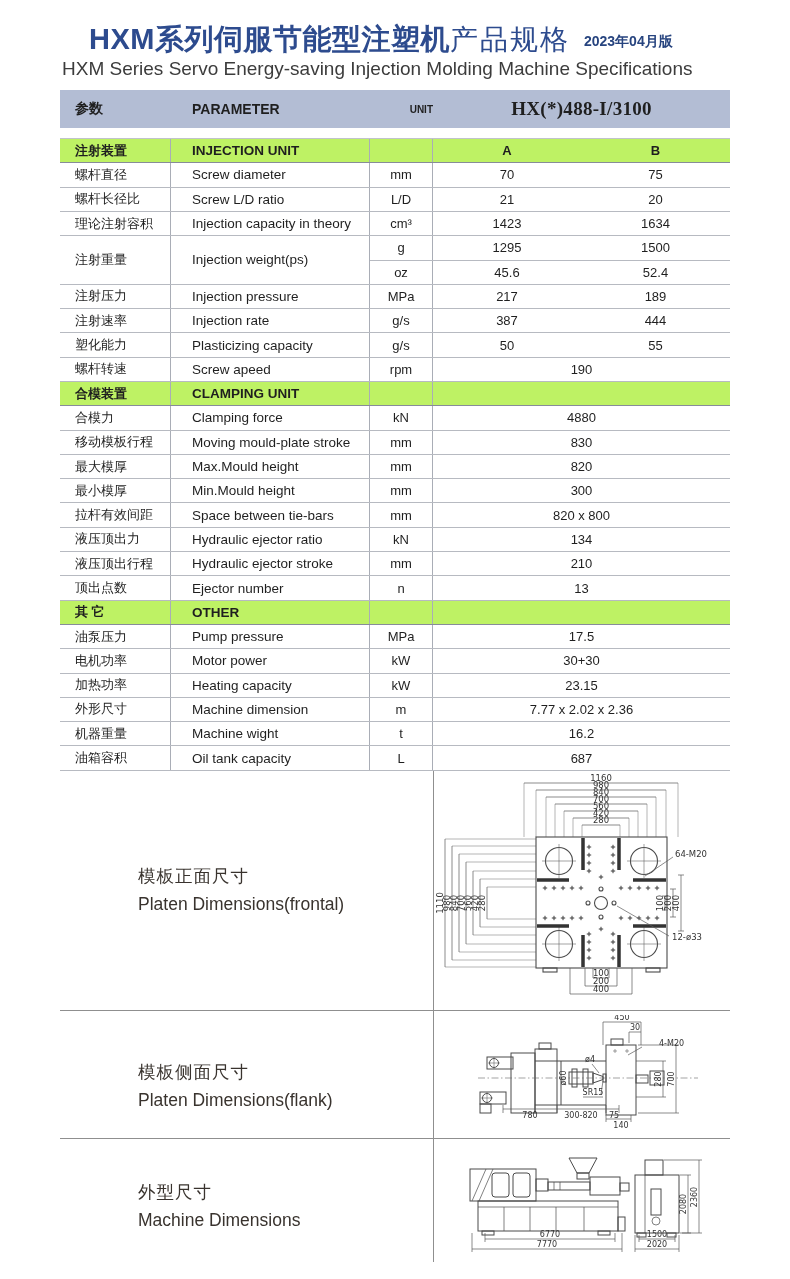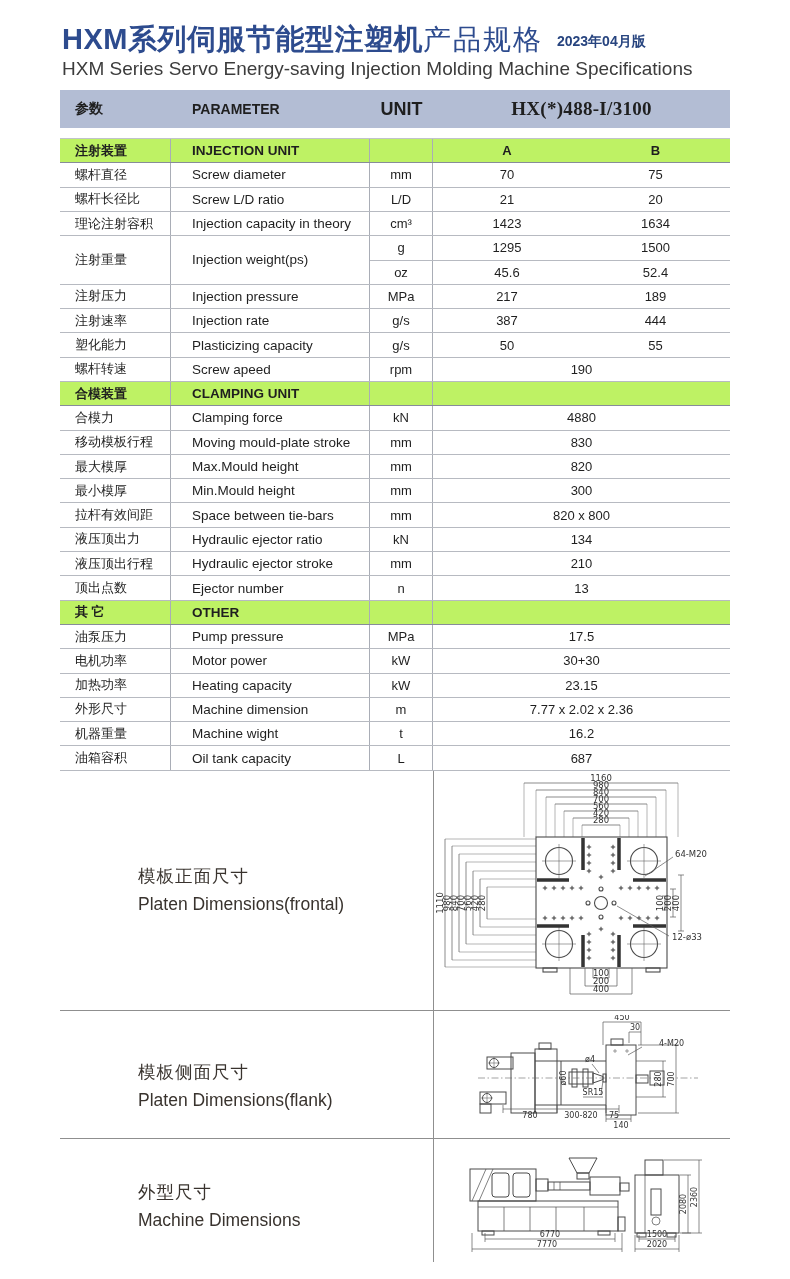--- a/index.html
+++ b/index.html
@@ -3,30 +3,30 @@
 <meta charset="utf-8">
 <style>
   * { box-sizing: border-box; margin: 0; padding: 0; }
   html,body { background:#fff; }
   .page {
     position: relative; width: 790px; height: 1279px; background: #ffffff;
     font-family: "Liberation Sans", "DejaVu Sans", sans-serif; color:#1f1f1f; overflow:hidden;
   }
   
   .titleblock { position:absolute; left:62px; top:20px; white-space:nowrap; }
-  .t-bold  { font-size:29px; font-weight:700; color:#2d4b8e; letter-spacing:0.5px; }
+  .t-bold  { font-size:29px; font-weight:700; color:#2d4b8e; letter-spacing:0.5px;margin-left:27px; }
   .t-light { font-size:28px; font-weight:400; color:#2d4b8e; letter-spacing:2px;font-family:Liberation Mono, monospace; }
   .t-edition { font-size:14px; font-weight:700; color:#27447f; margin-left:14px; position:relative; bottom:3px; }
   .subtitle { position:absolute; left:62px; top:58px; font-size:19px; color:#3c3c3c; }
   
   .sheet { position:absolute; left:60px; top:90px; width:670px; }
   .hband { height:38px; background:#b3bdd4; display:flex; align-items:center; font-weight:700; }
   .h1 { width:111px; padding-left:15px; font-size:14px; }
   .h2 { width:199px; padding-left:21px; font-size:14px; }
-  .h3 { width:63px;  text-align:center; font-size:18px; }
+  .h3 { width:63px;  text-align:right; font-size:10px; }
   .h4 { width:297px; text-align:center; font-size:19px; letter-spacing:0.3px;font-family:Liberation Serif, serif; }
   .tbody { margin-top:10px; border-top:1px solid #c0c3ca; }
   .trow { display:flex; height:24.31px; border-bottom:1px solid #b7bac1; align-items:stretch; font-size:13px; }
   .cell { display:flex; align-items:center; }
   .c1 { width:111px; padding-left:15px; border-right:1px solid #a9adb6; }
   .c2 { width:199px; padding-left:21px; border-right:1px solid #a9adb6; font-size:13.5px; }
   .c3 { width:63px;  border-right:1px solid #a9adb6; justify-content:center; }
   .c4 { width:148px; justify-content:center; }
   .c5 { width:149px; justify-content:center; }
   .c45{ width:297px; justify-content:center;text-align:right; }

